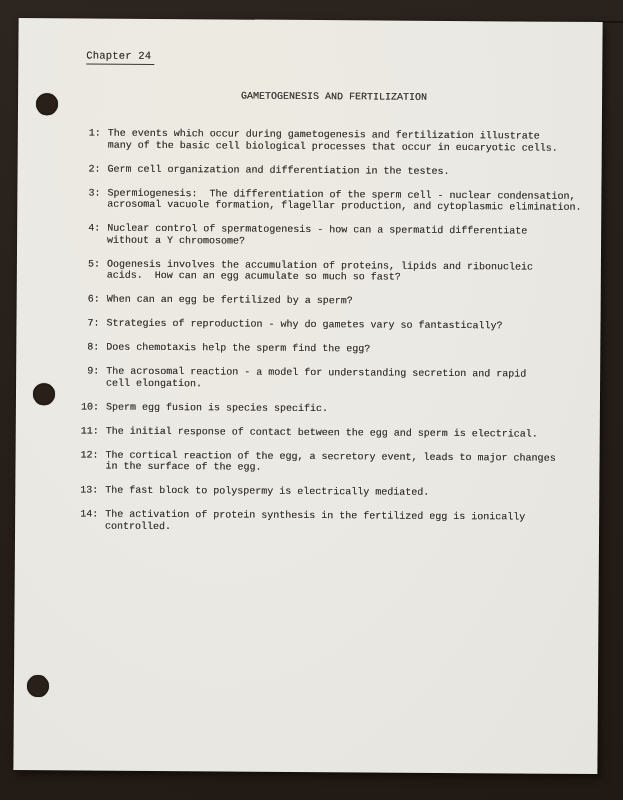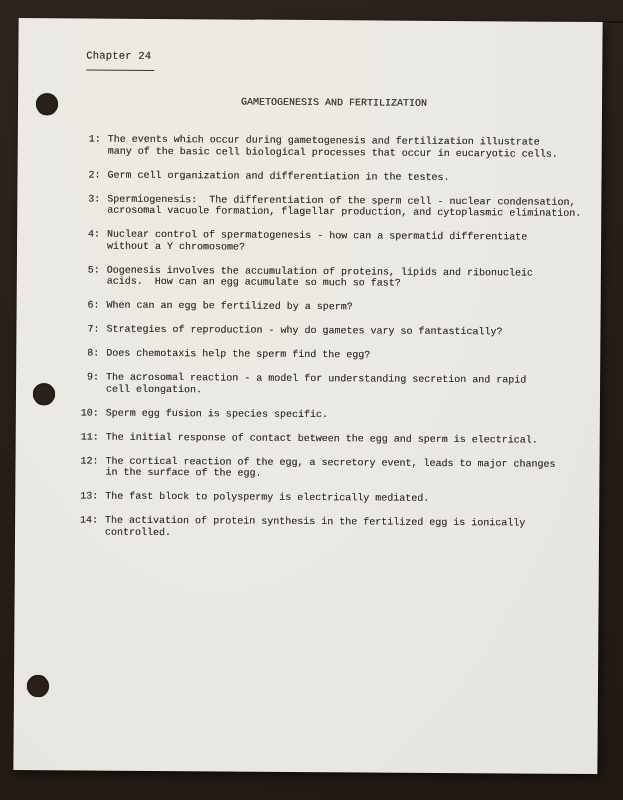--- a/index.html
+++ b/index.html
@@ -16,21 +16,21 @@
     position: absolute; left: 16px; top: 20px; width: 584px; height: 752px;
     background: radial-gradient(ellipse at 35% 12%, #edeae1 0%, #ebe9e4 45%, #e6e4df 100%);
     transform: rotate(0.4deg); transform-origin: 50% 50%;
     box-shadow: 3px 4px 8px rgba(0,0,0,0.5), 0 0 2px rgba(0,0,0,0.35);
     color: #35302c; overflow: hidden;
     text-shadow: 0 0 0.5px rgba(53,48,44,0.55);
   }
   .chapter-row { margin: 27px 0 0 68px; }
   .chapter {
     display: inline-block; font-size: 10.5px; letter-spacing: 0.2px;
-    border-bottom: 1px solid #3a3531; padding: 0 3px 8px 0;
+    border-bottom: 1px solid #3a3531; padding: 0 3px 2px 0;
   }
   .title { margin: 25px 0 0 223px; font-size: 10px; white-space: nowrap; }
   .list { margin: 27px 0 0 57px; font-size: 10px; line-height: 11.6px; }
   .item { display: flex; margin-bottom: 12.4px; }
   .num { flex: 0 0 26px; text-align: right; margin-right: 7px; }
   .txt { white-space: pre-wrap; max-width: 486px; }
   .hole {
     position: absolute; width: 22px; height: 22px; border-radius: 50%;
     background: #282019; box-shadow: inset 0 0 2px rgba(0,0,0,0.8), 0 0 1px rgba(30,24,18,0.6);
   }

